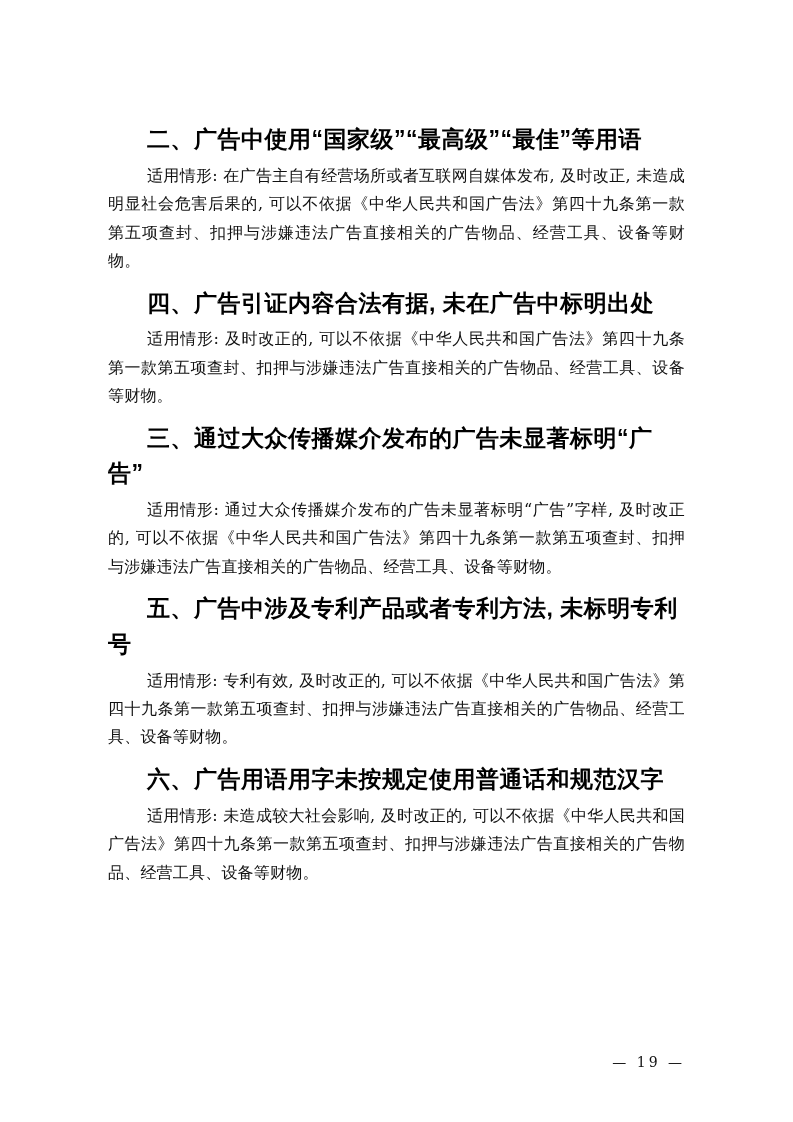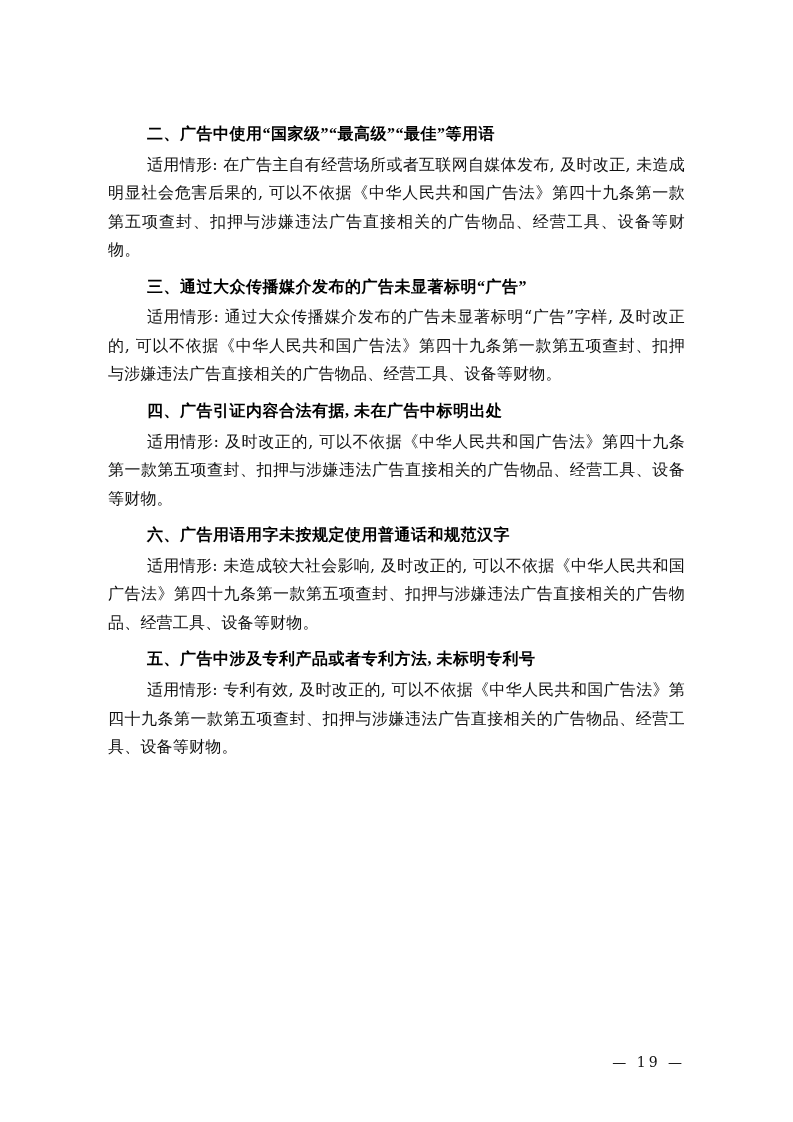--- a/index.html
+++ b/index.html
@@ -22,23 +22,23 @@
     padding: 112px 108px 40px 108px;
     position: relative;
   }
   .doc-body {
     width: 100%;
   }
   .section {
     margin-bottom: 2px;
   }
   .heading {
-    font-family: Liberation Serif, serif;
+    font-family: Liberation Sans, sans-serif;
     font-weight: bold;
-    font-size: 16px;
+    font-size: 23px;
     line-height: 1.55;
     text-indent: 39px;
     letter-spacing: 0.5px;
     color: #000000;
     margin: 10px 0 4px 0;
   }
   .para {
     font-size: 16px;
     line-height: 1.78;
     text-indent: 39px;
@@ -63,35 +63,35 @@
 
 <div class="page">
   <div class="doc-body">
 
     <div class="section">
       <div class="heading">二、广告中使用“国家级”“最高级”“最佳”等用语</div>
       <div class="para">适用情形: 在广告主自有经营场所或者互联网自媒体发布, 及时改正, 未造成明显社会危害后果的, 可以不依据《中华人民共和国广告法》第四十九条第一款第五项查封、扣押与涉嫌违法广告直接相关的广告物品、经营工具、设备等财物。</div>
     </div>
 
     <div class="section">
+      <div class="heading">四、广告引证内容合法有据, 未在广告中标明出处</div>
+      <div class="para">适用情形: 及时改正的, 可以不依据《中华人民共和国广告法》第四十九条第一款第五项查封、扣押与涉嫌违法广告直接相关的广告物品、经营工具、设备等财物。</div>
+    </div>
+
+    <div class="section">
       <div class="heading">三、通过大众传播媒介发布的广告未显著标明“广告”</div>
       <div class="para">适用情形: 通过大众传播媒介发布的广告未显著标明“广告”字样, 及时改正的, 可以不依据《中华人民共和国广告法》第四十九条第一款第五项查封、扣押与涉嫌违法广告直接相关的广告物品、经营工具、设备等财物。</div>
     </div>
 
     <div class="section">
-      <div class="heading">四、广告引证内容合法有据, 未在广告中标明出处</div>
-      <div class="para">适用情形: 及时改正的, 可以不依据《中华人民共和国广告法》第四十九条第一款第五项查封、扣押与涉嫌违法广告直接相关的广告物品、经营工具、设备等财物。</div>
+      <div class="heading">五、广告中涉及专利产品或者专利方法, 未标明专利号</div>
+      <div class="para">适用情形: 专利有效, 及时改正的, 可以不依据《中华人民共和国广告法》第四十九条第一款第五项查封、扣押与涉嫌违法广告直接相关的广告物品、经营工具、设备等财物。</div>
     </div>
 
     <div class="section">
       <div class="heading">六、广告用语用字未按规定使用普通话和规范汉字</div>
       <div class="para">适用情形: 未造成较大社会影响, 及时改正的, 可以不依据《中华人民共和国广告法》第四十九条第一款第五项查封、扣押与涉嫌违法广告直接相关的广告物品、经营工具、设备等财物。</div>
-    </div>
-
-    <div class="section">
-      <div class="heading">五、广告中涉及专利产品或者专利方法, 未标明专利号</div>
-      <div class="para">适用情形: 专利有效, 及时改正的, 可以不依据《中华人民共和国广告法》第四十九条第一款第五项查封、扣押与涉嫌违法广告直接相关的广告物品、经营工具、设备等财物。</div>
     </div>
 
   </div>
 
   <div class="page-number">— 19 —</div>
 </div>
 
 </body></html>

